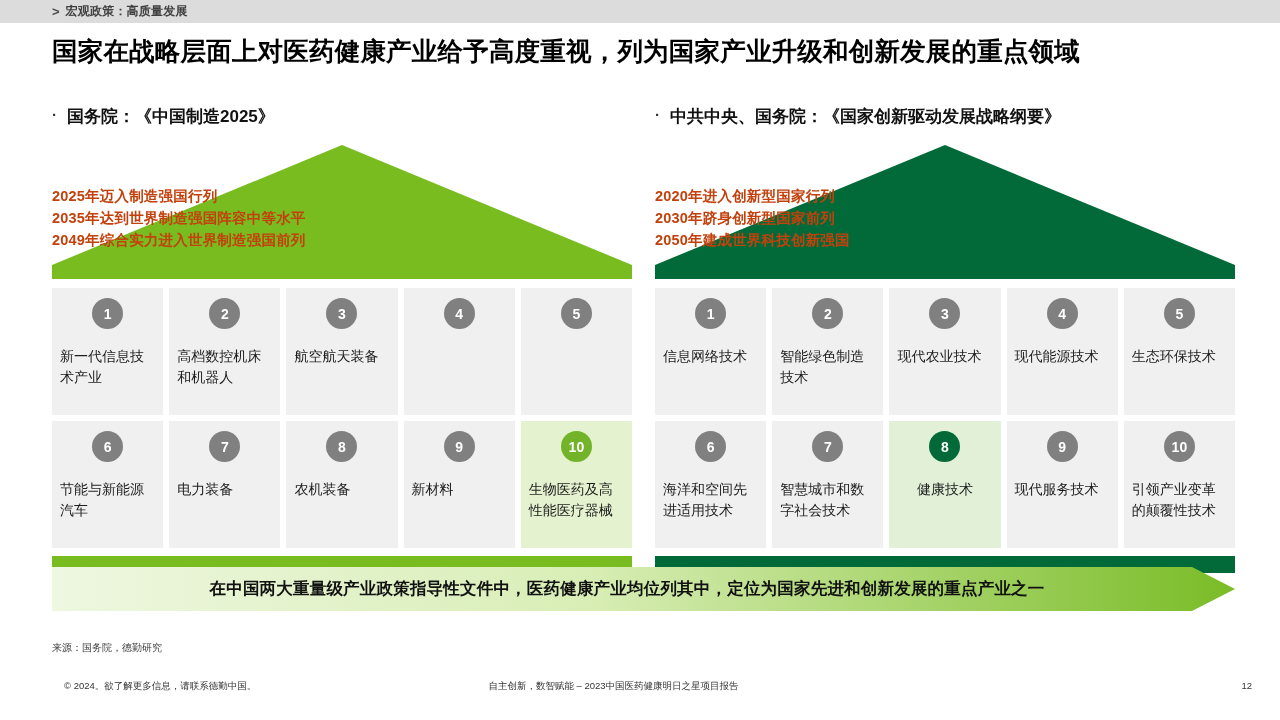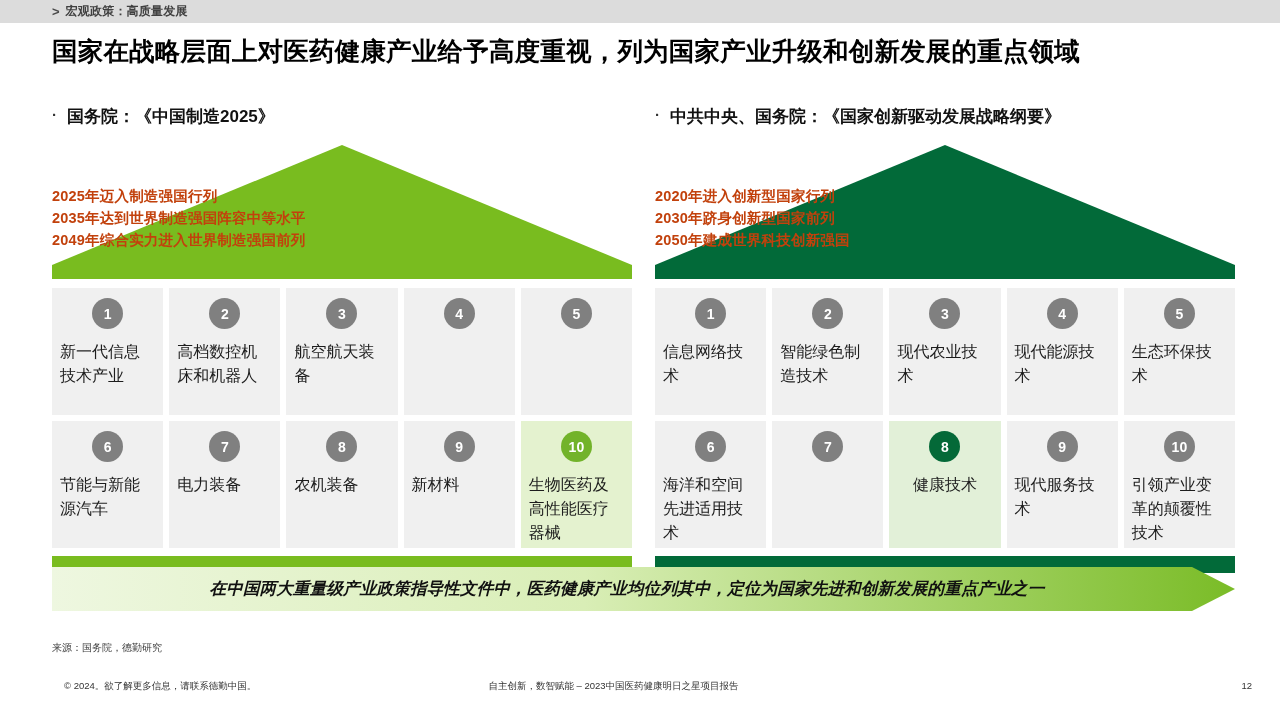--- a/index.html
+++ b/index.html
@@ -137,22 +137,22 @@
     font-weight: bold;
     display: flex;
     align-items: center;
     justify-content: center;
     flex: 0 0 auto;
   }
   .badge.green-light { background: #72B32A; }
   .badge.green-dark  { background: #046938; }
 
   .cell-label {
-    margin-top: 11px;
-    font-size: 16px;
+    margin-top: 17px;
+    font-size: 14px;
     line-height: 1.5;
     color: #1d1d1d;
     text-align: center;
   }
   .cell-label.left-align { text-align: left; align-self: stretch; }
 
   .base-bar {
     width: 100%;
     height: 17px;
     margin-top: 8px;
@@ -172,21 +172,20 @@
   #conclusion-text {
     position: absolute;
     left: 0; top: 0;
     width: 1150px;
     height: 44px;
     display: flex;
     align-items: center;
     justify-content: center;
     font-size: 16.5px;
     font-weight: bold;
-    font-style: italic;
     color: #111;
     letter-spacing: .2px;
     white-space: nowrap;
   }
 
   
   #source-note {
     position: absolute;
     left: 52px;
     top: 641px;
@@ -341,20 +340,21 @@
     </div>
   </div>
 
   <div class="grid">
     <div class="cell">
       <div class="badge">6</div>
       <div class="cell-label left-align">海洋和空间先进适用技术</div>
     </div>
     <div class="cell">
       <div class="badge">7</div>
+      <div class="cell-label left-align">智慧城市和数字社会技术</div>
     </div>
     <div class="cell highlight-dark">
       <div class="badge green-dark">8</div>
       <div class="cell-label">健康技术</div>
     </div>
     <div class="cell">
       <div class="badge">9</div>
       <div class="cell-label left-align">现代服务技术</div>
     </div>
     <div class="cell">

